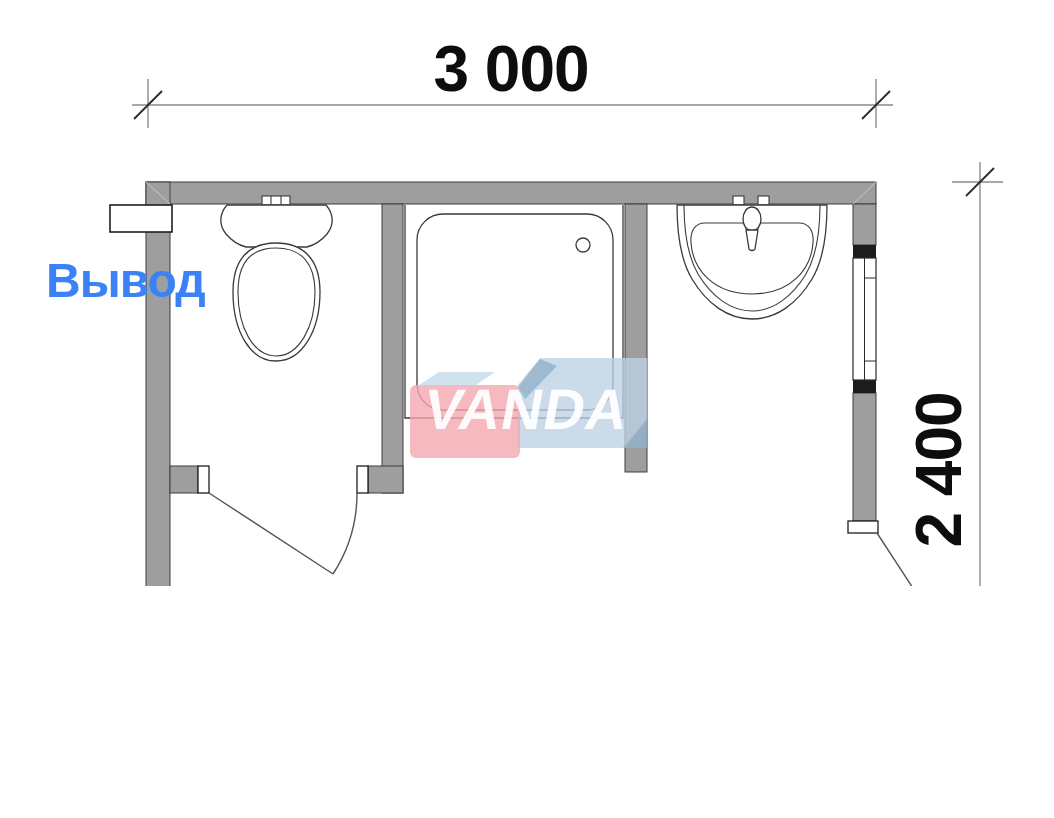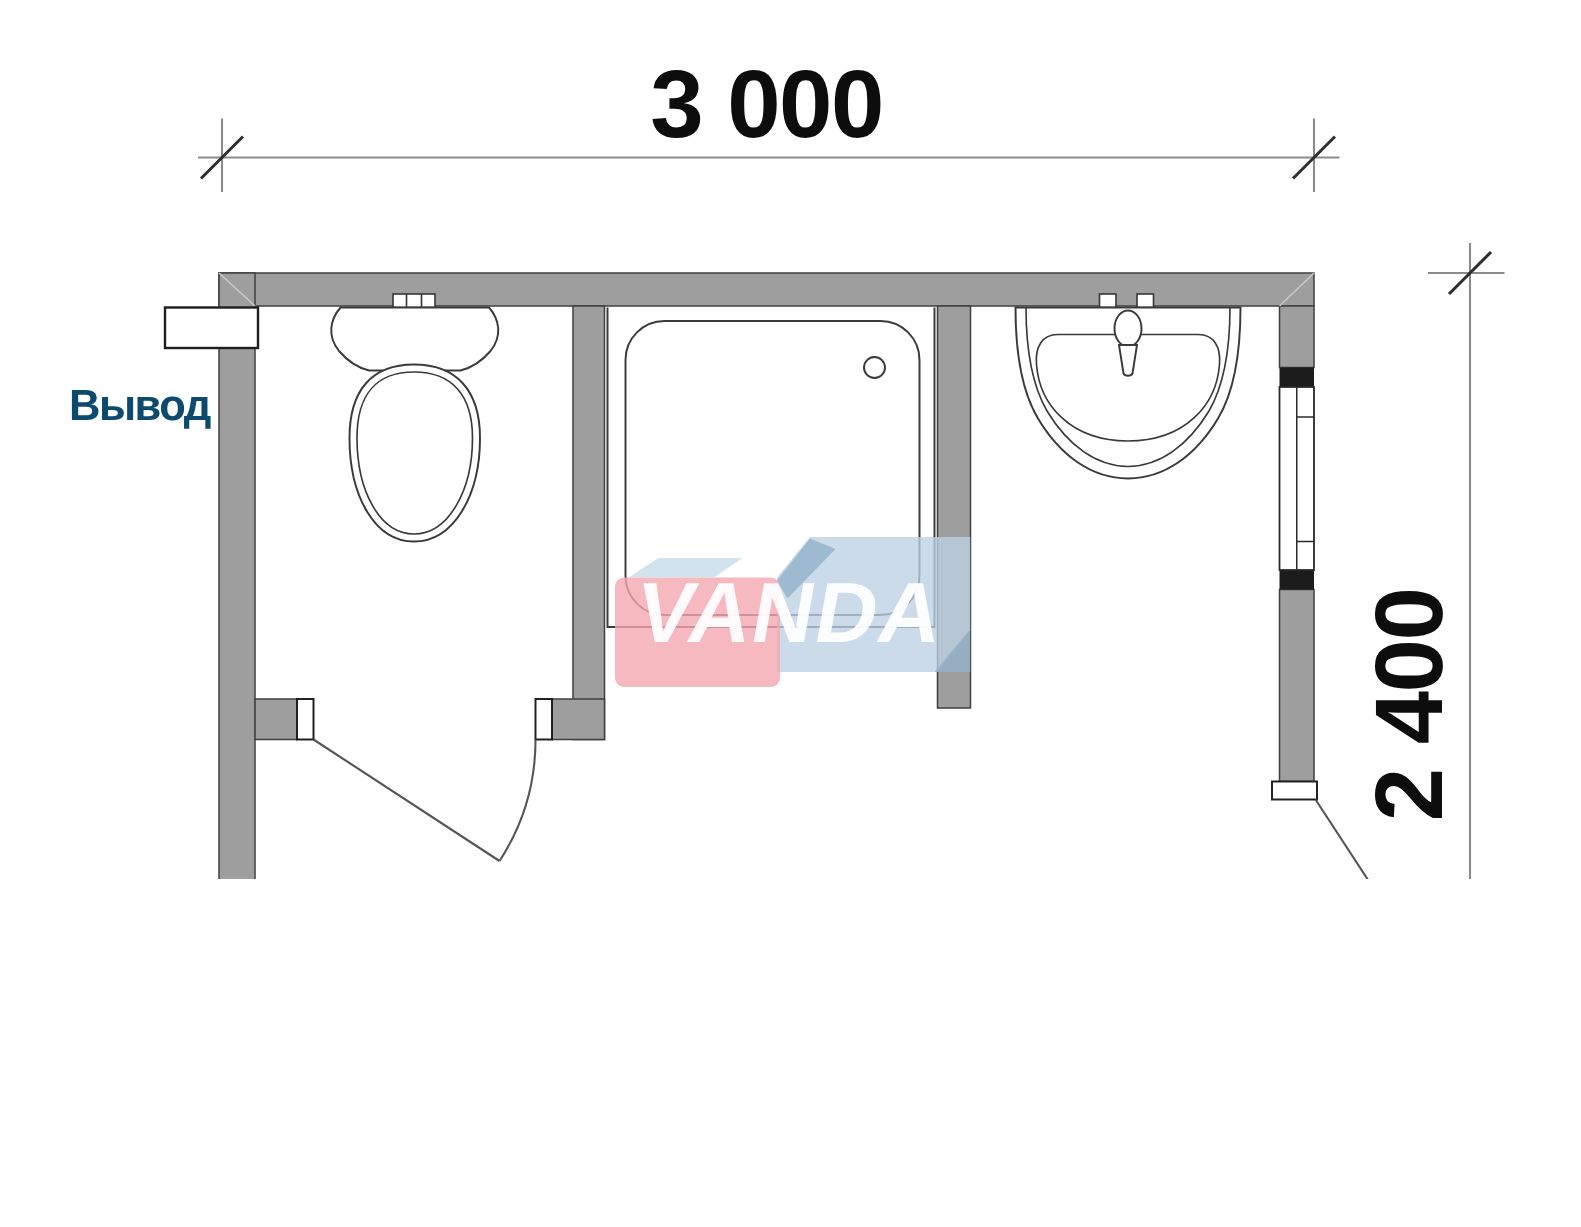--- a/index.html
+++ b/index.html
@@ -8,21 +8,21 @@
     font-family:"Liberation Sans","DejaVu Sans",sans-serif;
   }
   #plan-svg{position:absolute;left:0;top:0;}
   .dim-text{
     position:absolute;font-weight:bold;color:#0d0d0d;line-height:1;white-space:nowrap;
     font-size:64px;letter-spacing:-1px;
   }
   #dim-width{left:511px;top:37px;transform:translateX(-50%);}
   #dim-height{left:939px;top:470px;transform:translate(-50%,-50%) rotate(-90deg);}
   #outlet-label{
-    position:absolute;left:46px;top:257px;font-size:29px;font-weight:bold;color:#0c4a6e;
+    position:absolute;left:46px;top:257px;font-size:48px;font-weight:bold;color:#3b82f6;
     line-height:1;white-space:nowrap;letter-spacing:-1px;
   }
   
   #watermark{position:absolute;left:405px;top:355px;width:245px;height:110px;pointer-events:none;}
   #watermark .wm{position:absolute;left:0;top:0;width:100%;height:100%;}
   #wm-blue-main{background:rgba(188,209,228,0.78);
     clip-path:polygon(113px 30px,135px 3px,242px 3px,242px 65px,220px 93px,113px 93px);}
   #wm-blue-bevel-tl{background:rgba(146,177,203,0.8);
     clip-path:polygon(113px 32px,135px 4px,152px 11px,120px 44px);}
   #wm-blue-bevel-br{background:rgba(146,177,203,0.8);

